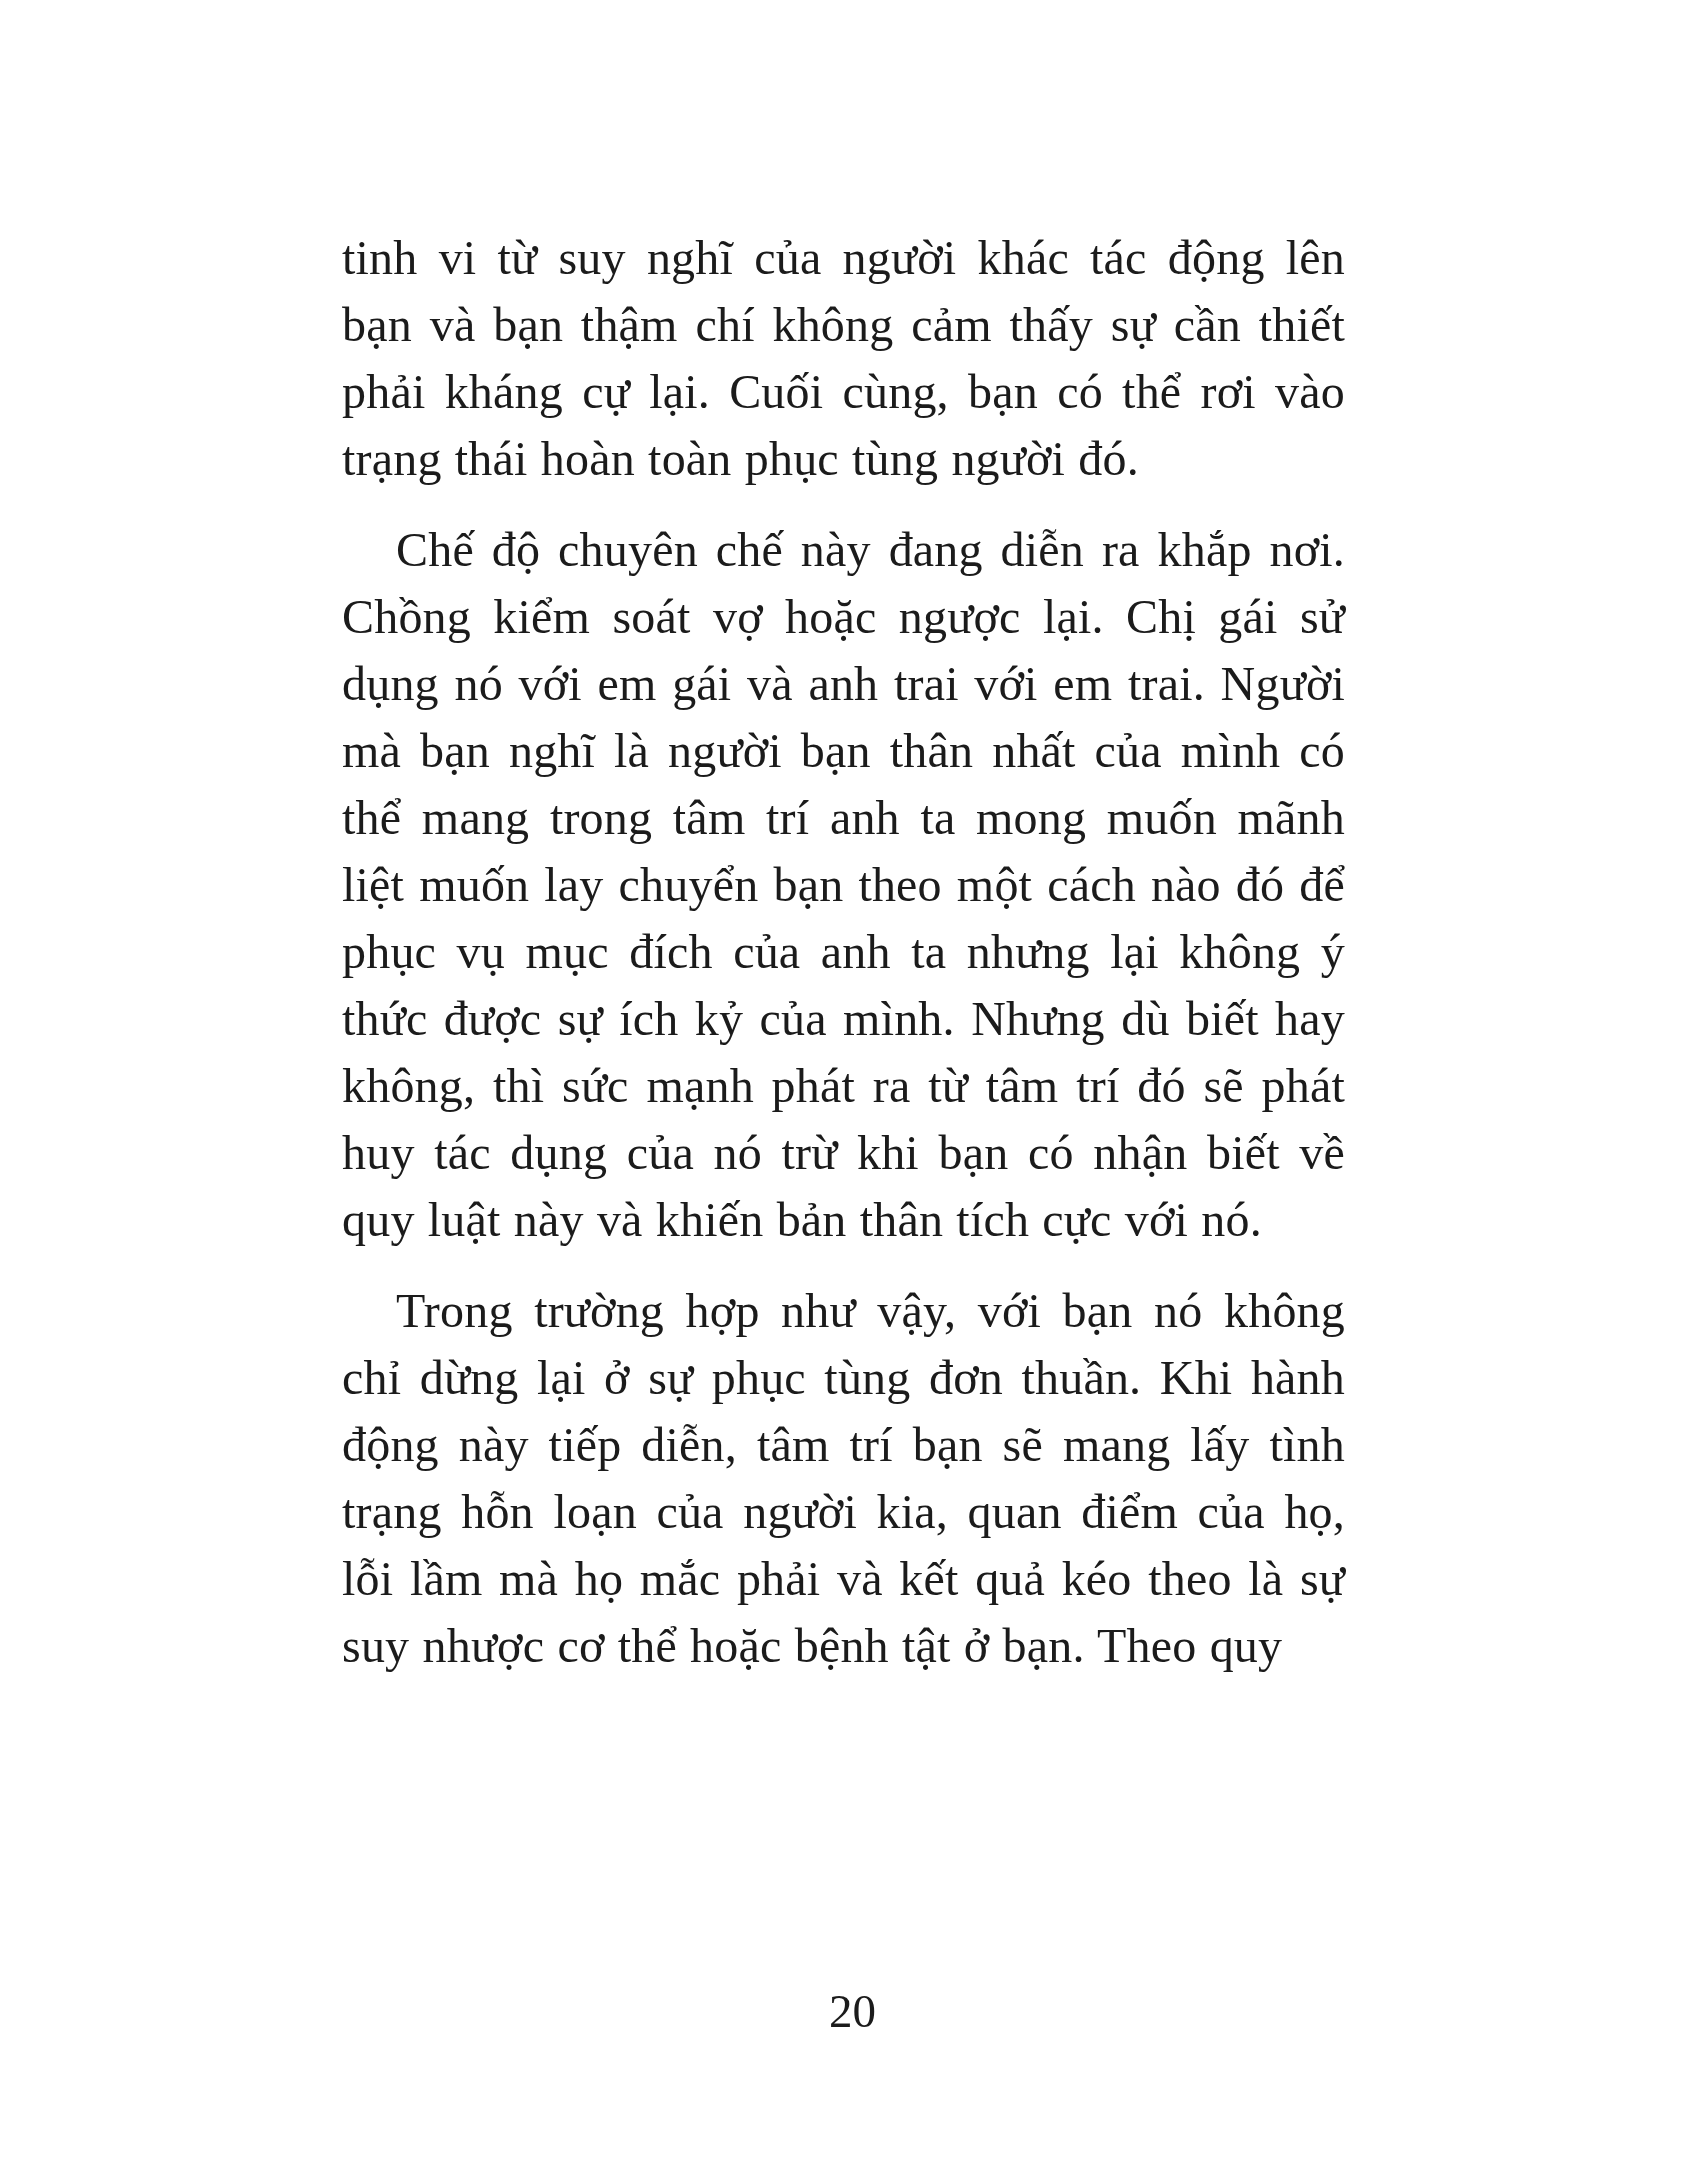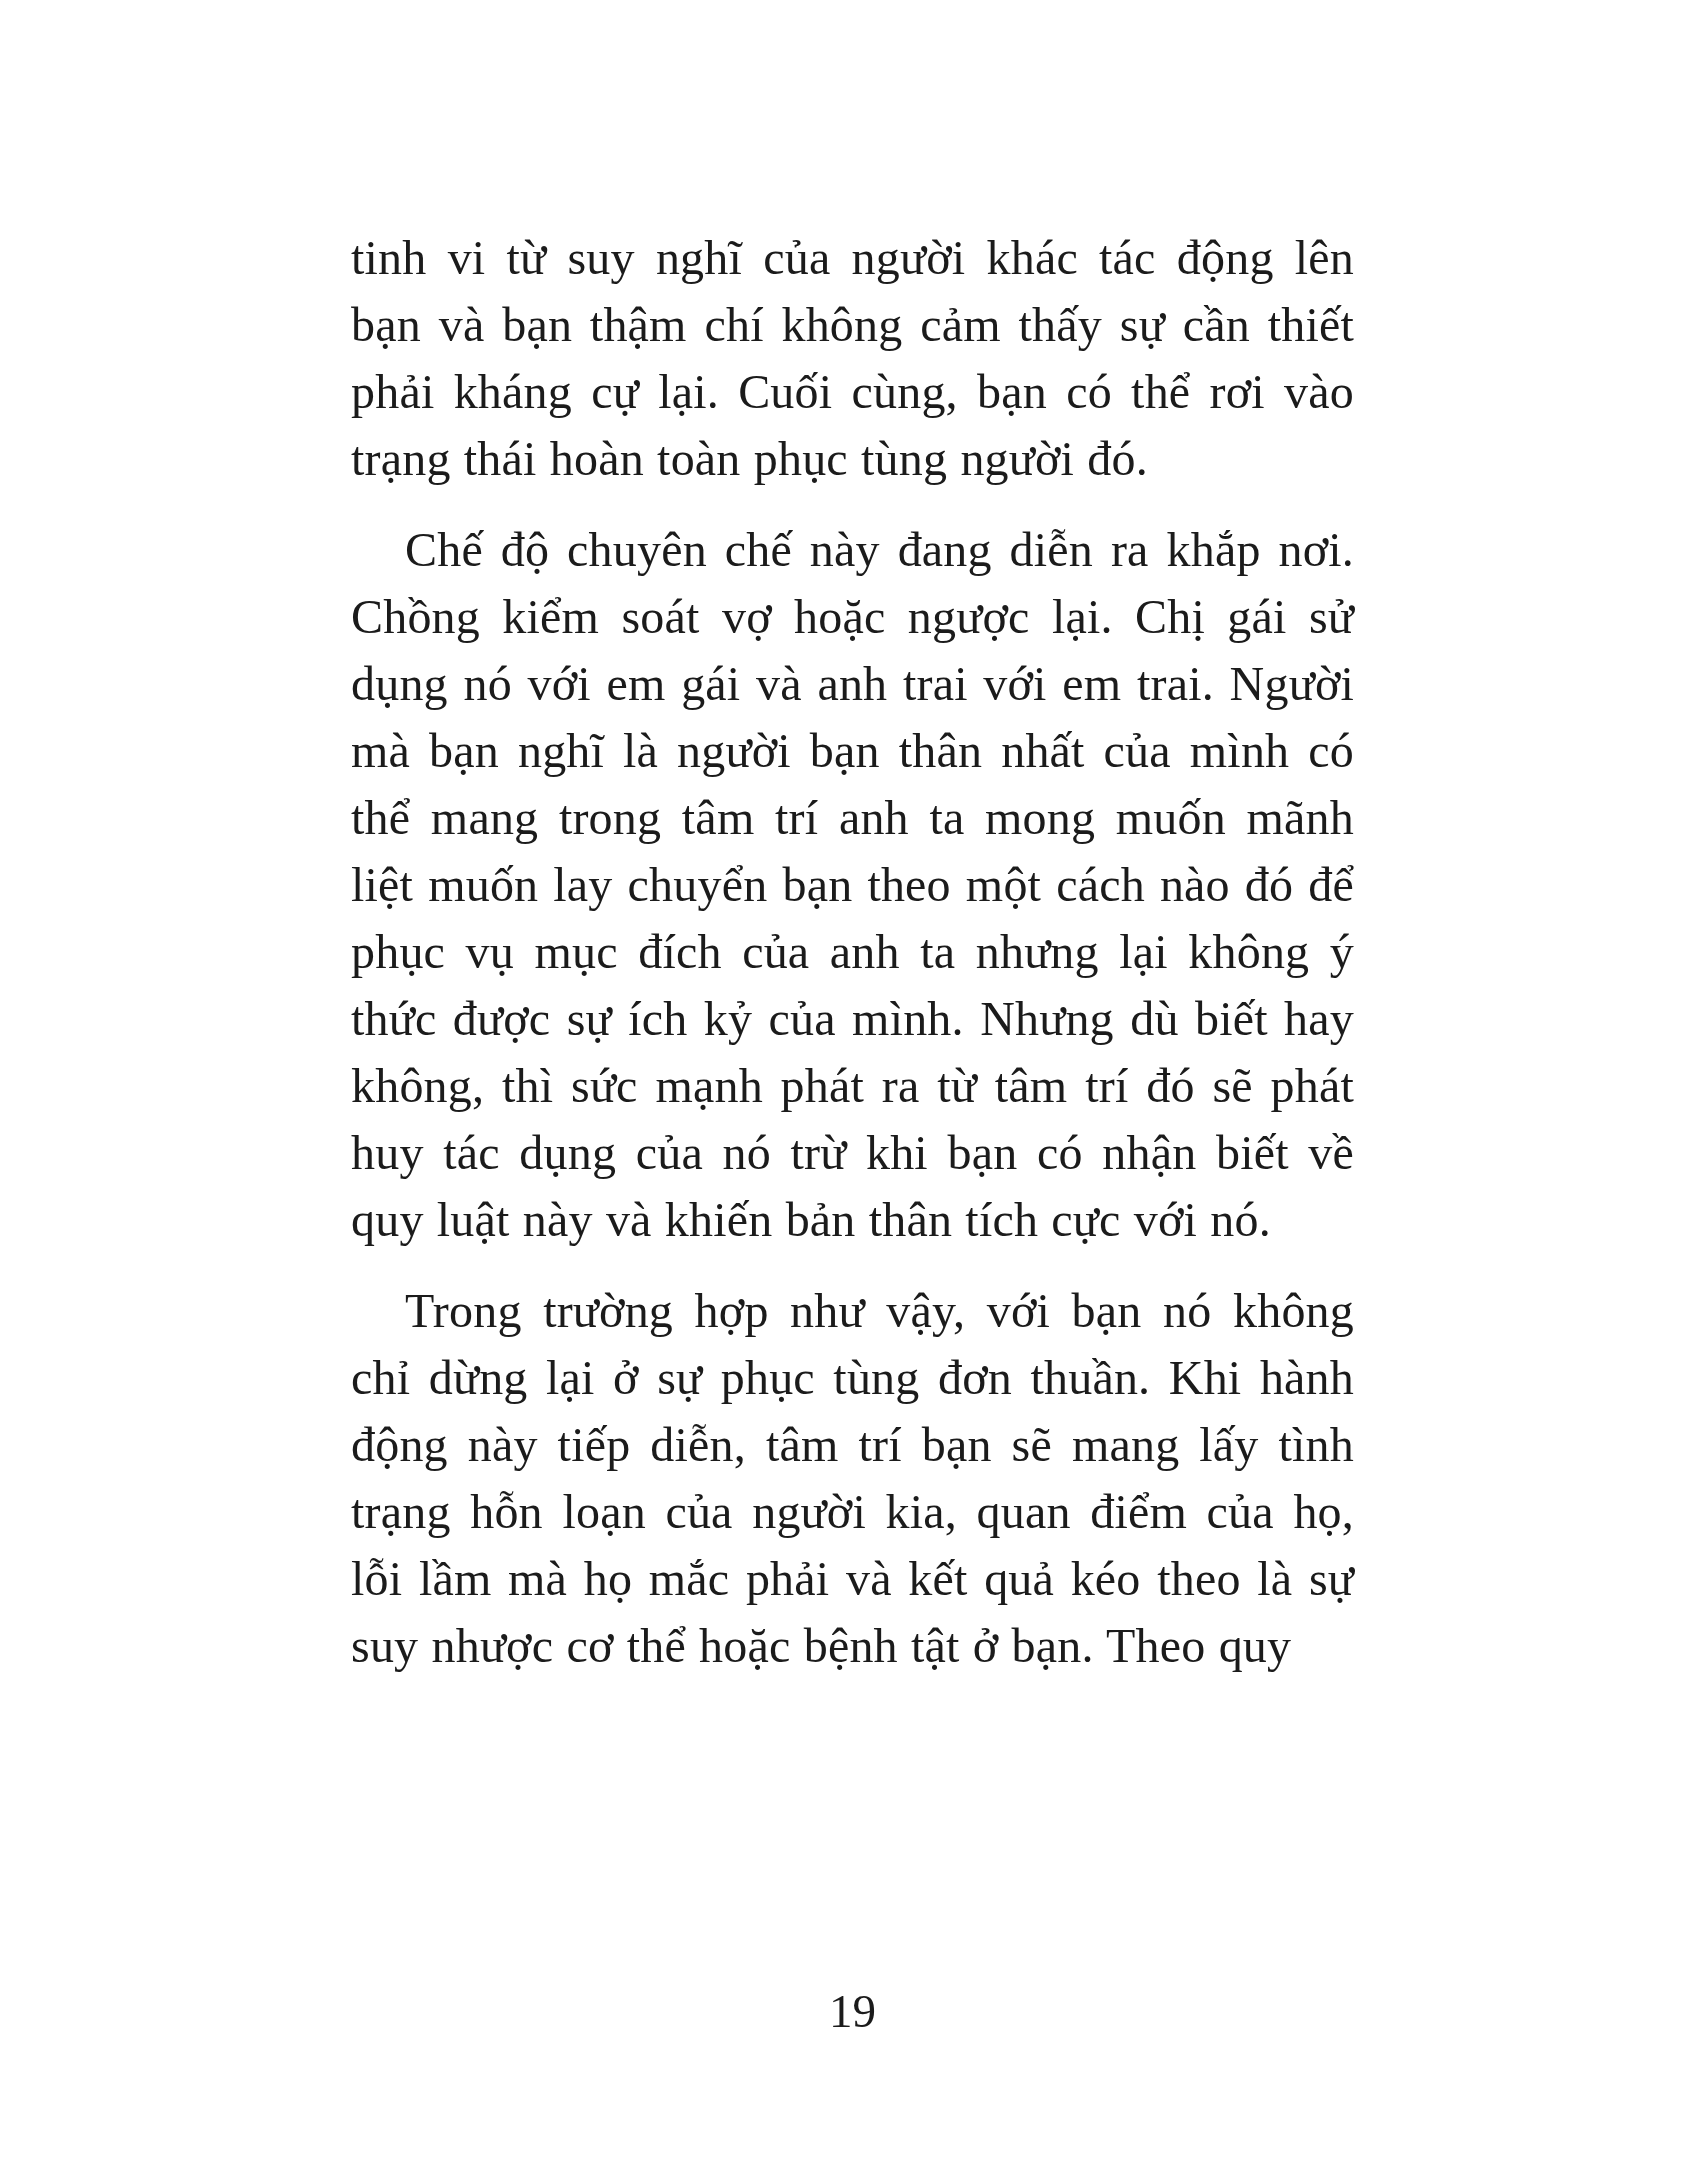--- a/index.html
+++ b/index.html
@@ -14,21 +14,21 @@
     overflow: hidden;
     font-family: "Liberation Serif", serif;
   }
   .book-page {
     position: absolute;
     inset: 0;
     background: #ffffff;
   }
   .text-block {
     position: absolute;
-    left: 351px;
+    left: 342px;
     top: 224px;
     width: 1003px;
     color: #1b1b1b;
   }
   .para {
     margin: 0 0 24px 0;
     font-size: 48px;
     line-height: 67px;
     text-align: justify;
     text-indent: 54px;
@@ -56,16 +56,16 @@
 
   <div class="text-block">
     <p class="para no-indent">tinh vi từ suy nghĩ của người khác tác động lên bạn và bạn thậm chí không cảm thấy sự cần thiết phải kháng cự lại. Cuối cùng, bạn có thể rơi vào trạng thái hoàn toàn phục tùng người đó.</p>
 
 
     <p class="para">Chế độ chuyên chế này đang diễn ra khắp nơi. Chồng kiểm soát vợ hoặc ngược lại. Chị gái sử dụng nó với em gái và anh trai với em trai. Người mà bạn nghĩ là người bạn thân nhất của mình có thể mang trong tâm trí anh ta mong muốn mãnh liệt muốn lay chuyển bạn theo một cách nào đó để phục vụ mục đích của anh ta nhưng lại không ý thức được sự ích kỷ của mình. Nhưng dù biết hay không, thì sức mạnh phát ra từ tâm trí đó sẽ phát huy tác dụng của nó trừ khi bạn có nhận biết về quy luật này và khiến bản thân tích cực với nó.</p>
 
     <p class="para">Trong trường hợp như vậy, với bạn nó không chỉ dừng lại ở sự phục tùng đơn thuần. Khi hành động này tiếp diễn, tâm trí bạn sẽ mang lấy tình trạng hỗn loạn của người kia, quan điểm của họ, lỗi lầm mà họ mắc phải và kết quả kéo theo là sự suy nhược cơ thể hoặc bệnh tật ở bạn. Theo quy</p>
   </div>
 
-  <div class="page-number">19</div>
+  <div class="page-number">20</div>
 
 </div>
 
 
 </body></html>

